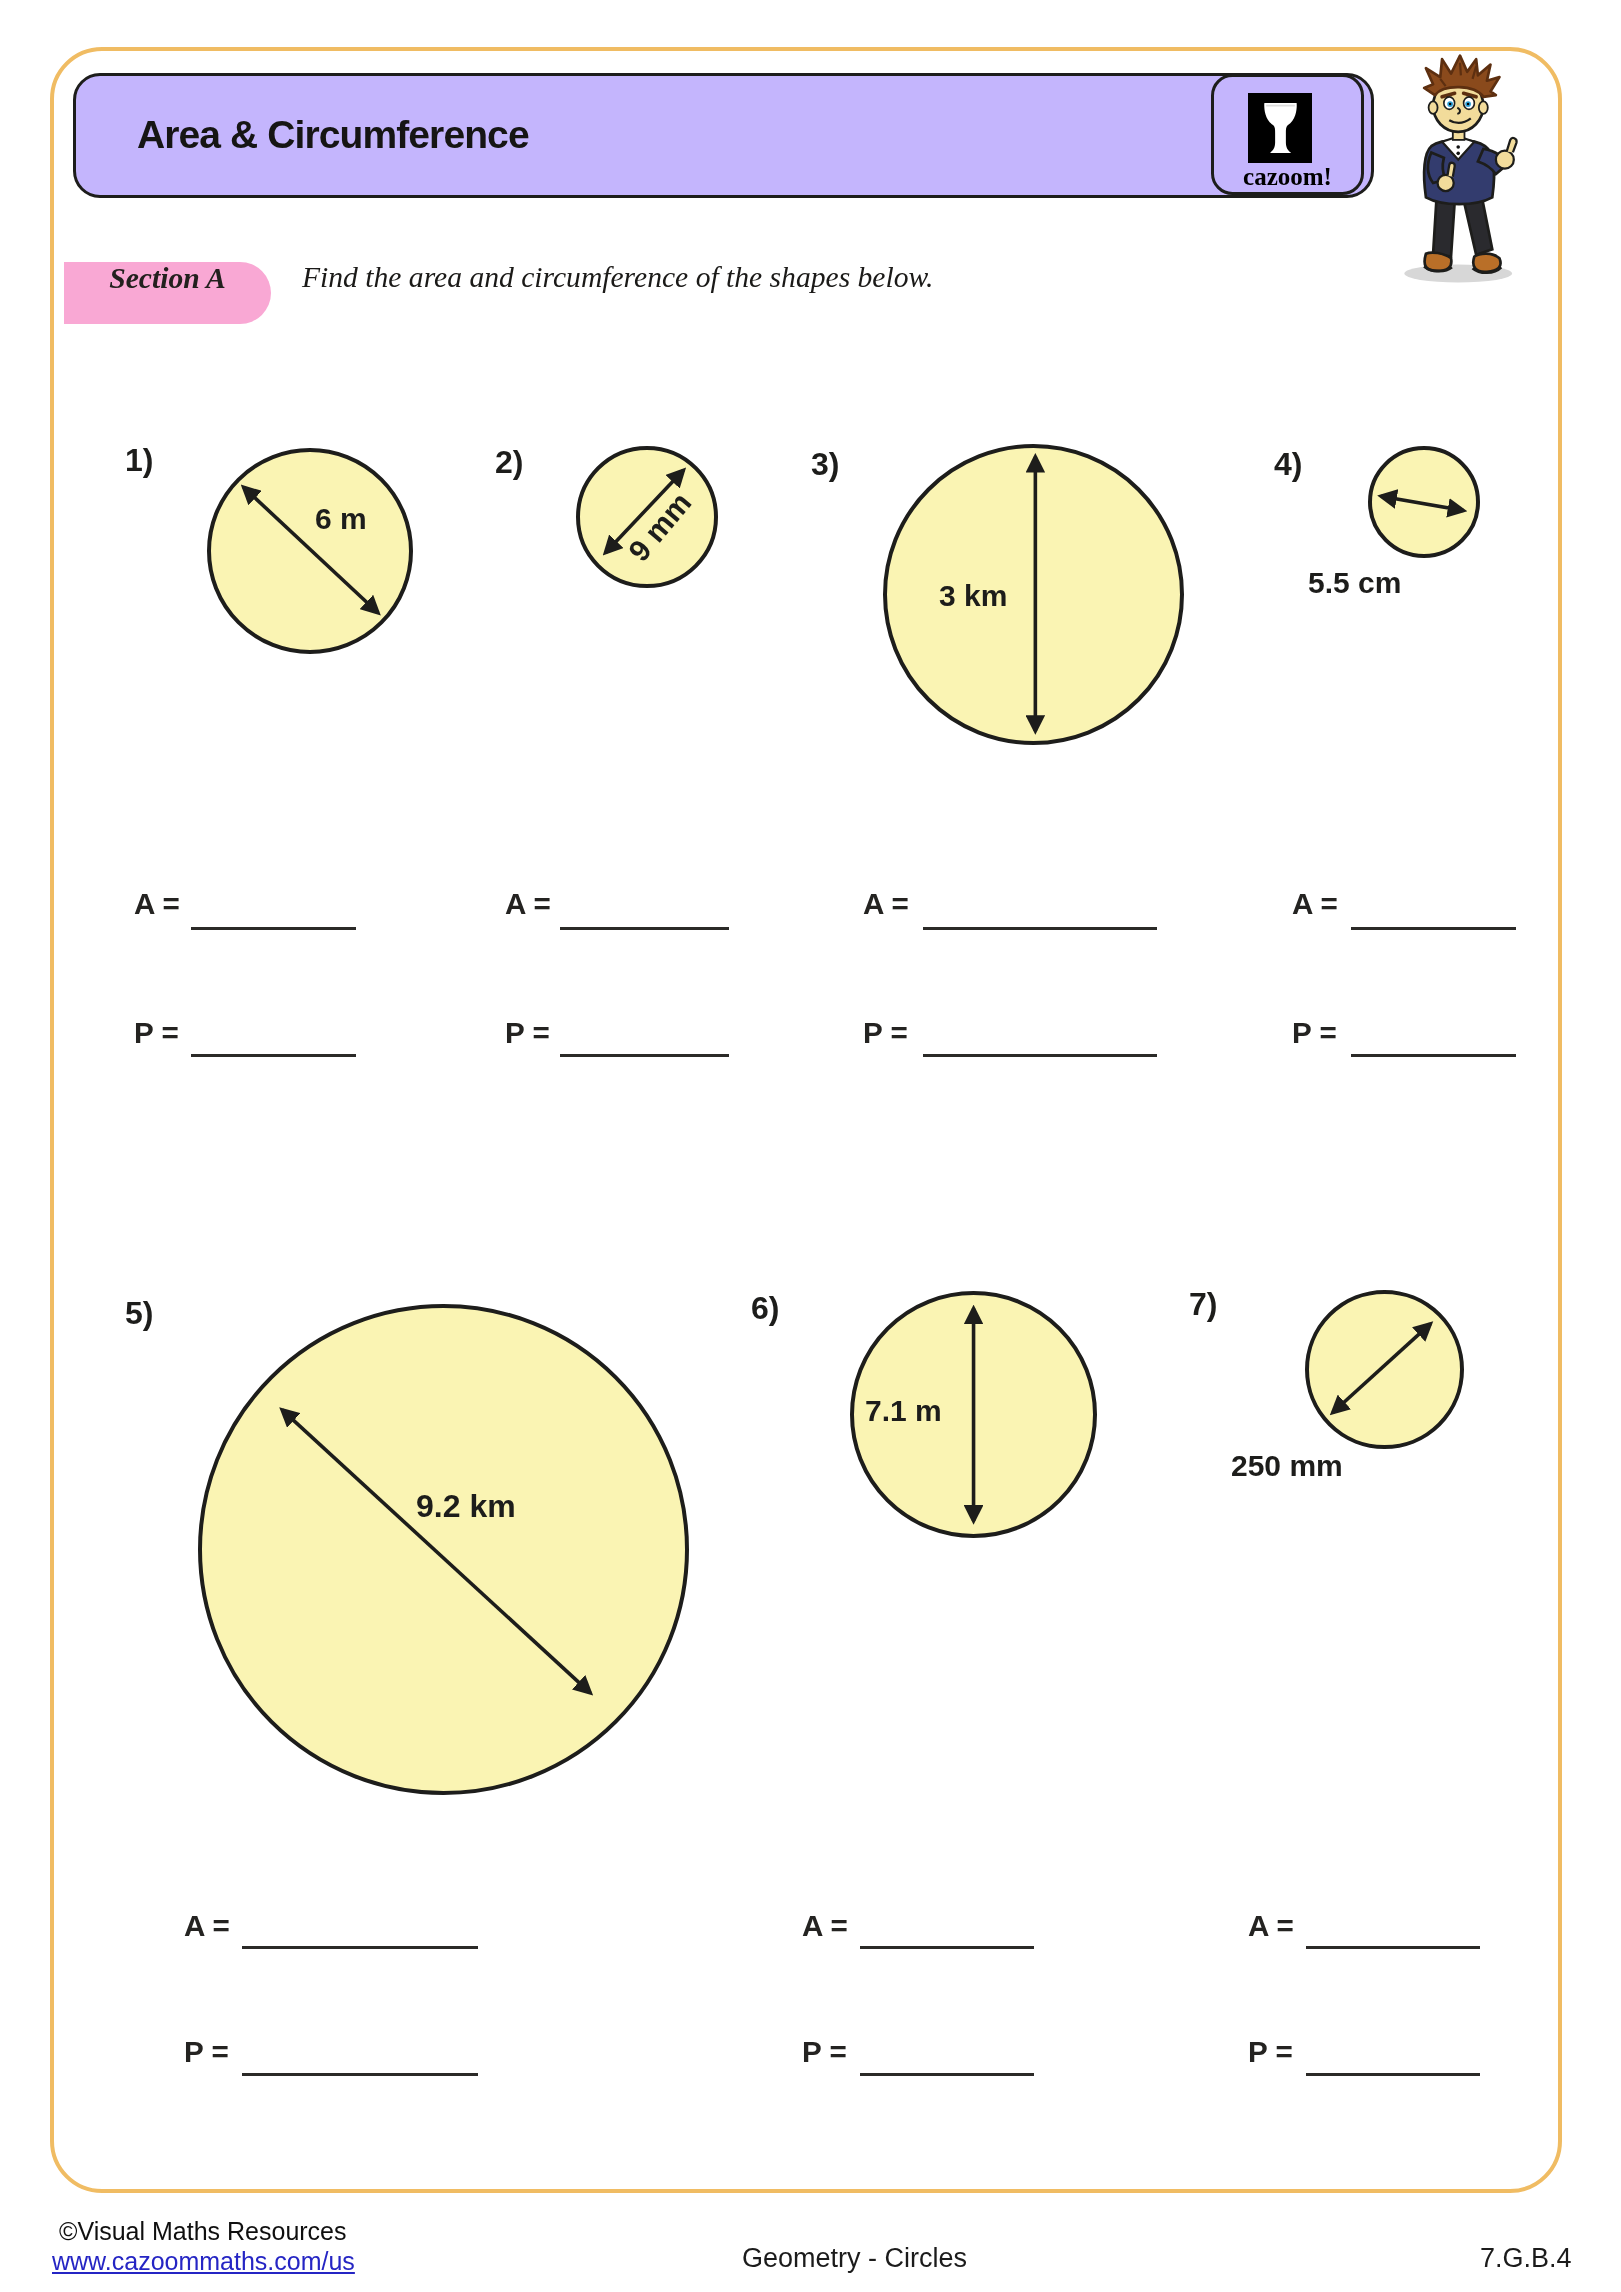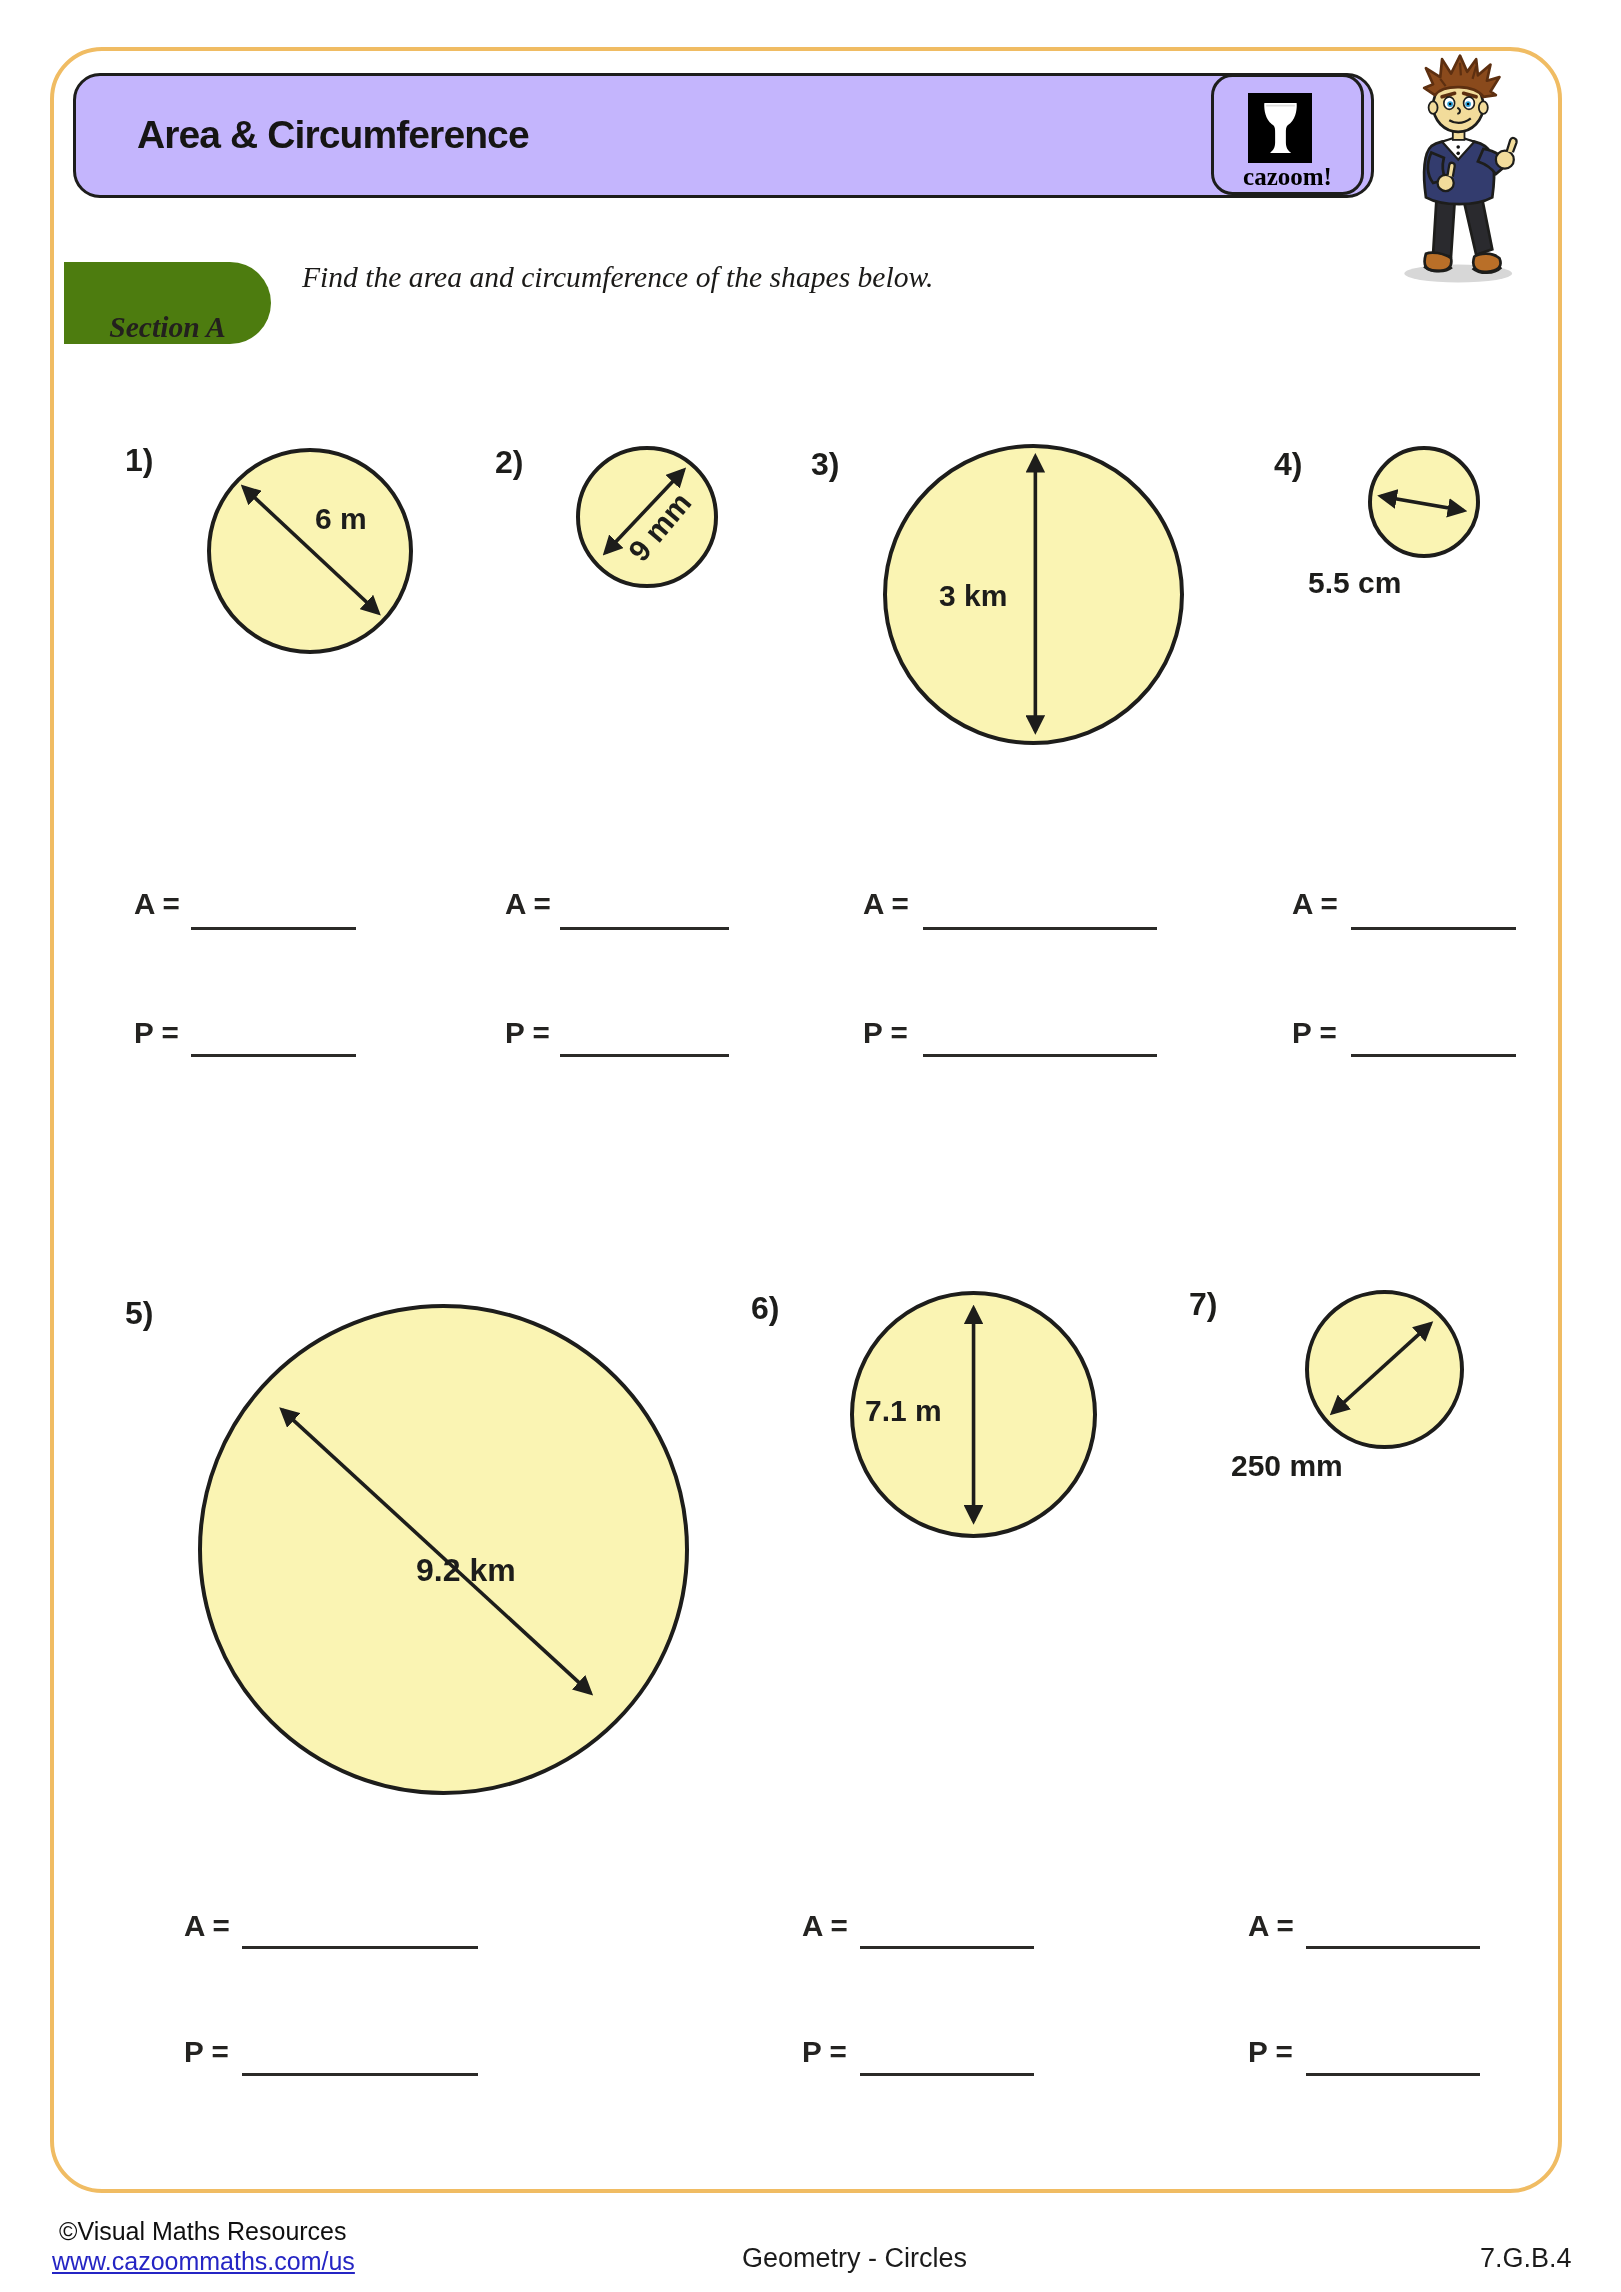--- a/index.html
+++ b/index.html
@@ -27,23 +27,23 @@
   .logo-square {
     position:absolute; left:34px; top:16px; width:64px; height:70px; background:#000;
     display:flex; align-items:center; justify-content:center;
   }
   .logo-text {
     position:absolute; left:0; top:86px; width:100%; text-align:center;
     font-family:"Liberation Serif", serif; font-weight:bold; font-size:25px; color:#000;
   }
   .character { position:absolute; left:1390px; top:52px; width:140px; height:235px; z-index:4; }
   .section-box {
-    position:absolute; left:64px; top:262px; width:207px; height:82px;
-    background:#4d7c0f; border-radius:0 41px 41px 0;
-    display:flex; align-items:flex-end; justify-content:center;
+    position:absolute; left:64px; top:262px; width:207px; height:62px;
+    background:#f9a8d4; border-radius:0 41px 41px 0;
+    display:flex; align-items:flex-start; justify-content:center;
   }
   .section-label {
     font-family:"Liberation Serif", serif; font-style:italic; font-weight:bold;
     font-size:29.6px; color:#23201e;
   }
   .instructions {
     position:absolute; left:302px; top:256px;
     font-family:"Liberation Serif", serif; font-style:italic; font-size:29.6px;
     line-height:1.42; color:#1b1a18;
   }
@@ -170,21 +170,21 @@
       <line x1="315" y1="1574" x2="659" y2="1890"></line>
       <line x1="1087" y1="1461" x2="1087" y2="1698"></line>
       <line x1="1488" y1="1577" x2="1597" y2="1478"></line>
     </g>
   </svg>
 
   <div class="meas" style="left:315px;top:502px">6 m</div>
   <div class="meas meas-rot" style="left:660px;top:527px">9 mm</div>
   <div class="meas" style="left:939px;top:579px">3 km</div>
   <div class="meas" style="left:1308px;top:566px">5.5 cm</div>
-  <div class="meas meas-big" style="left:416px;top:1552px">9.2 km</div>
+  <div class="meas meas-big" style="left:416px;top:1488px">9.2 km</div>
   <div class="meas" style="left:865px;top:1394px">7.1 m</div>
   <div class="meas" style="left:1231px;top:1449px">250 mm</div>
 
   <div class="ans-label" style="left:134px;top:887px">A =</div>
   <div class="ans-label" style="left:505px;top:887px">A =</div>
   <div class="ans-label" style="left:863px;top:887px">A =</div>
   <div class="ans-label" style="left:1292px;top:887px">A =</div>
   <div class="ans-line" style="left:191px;top:927px;width:165px"></div>
   <div class="ans-line" style="left:560px;top:927px;width:169px"></div>
   <div class="ans-line" style="left:923px;top:927px;width:234px"></div>

